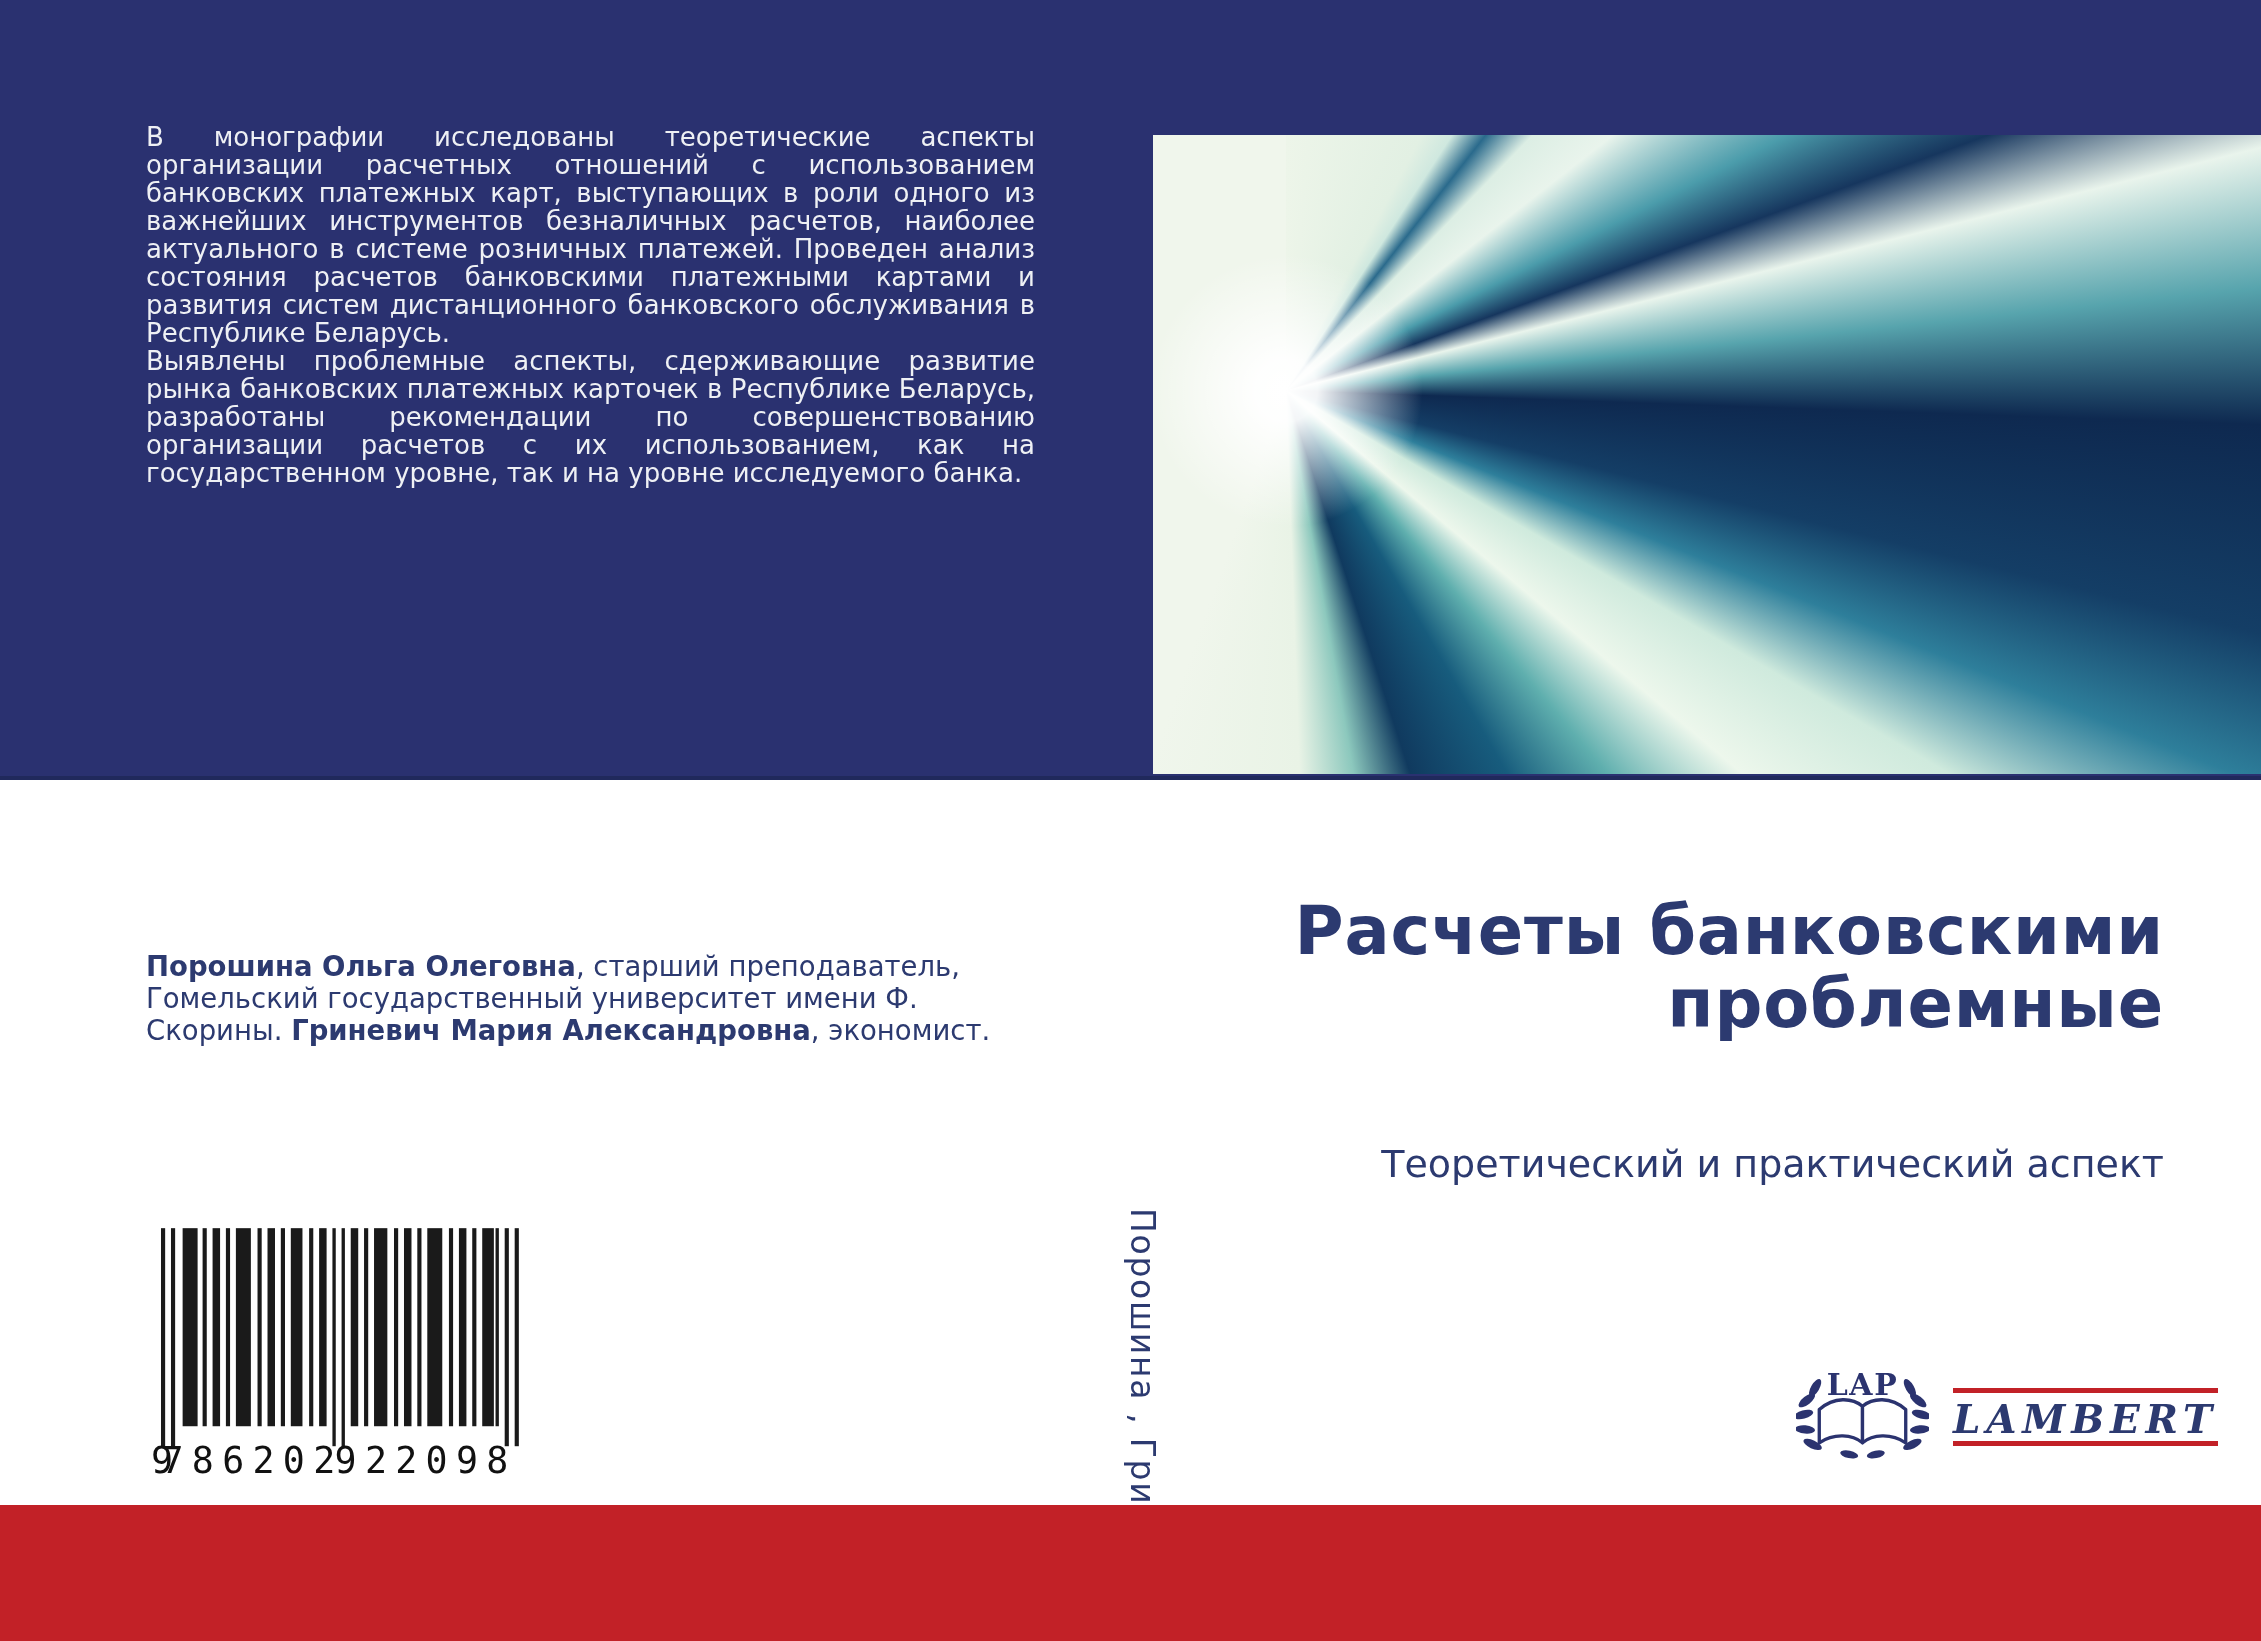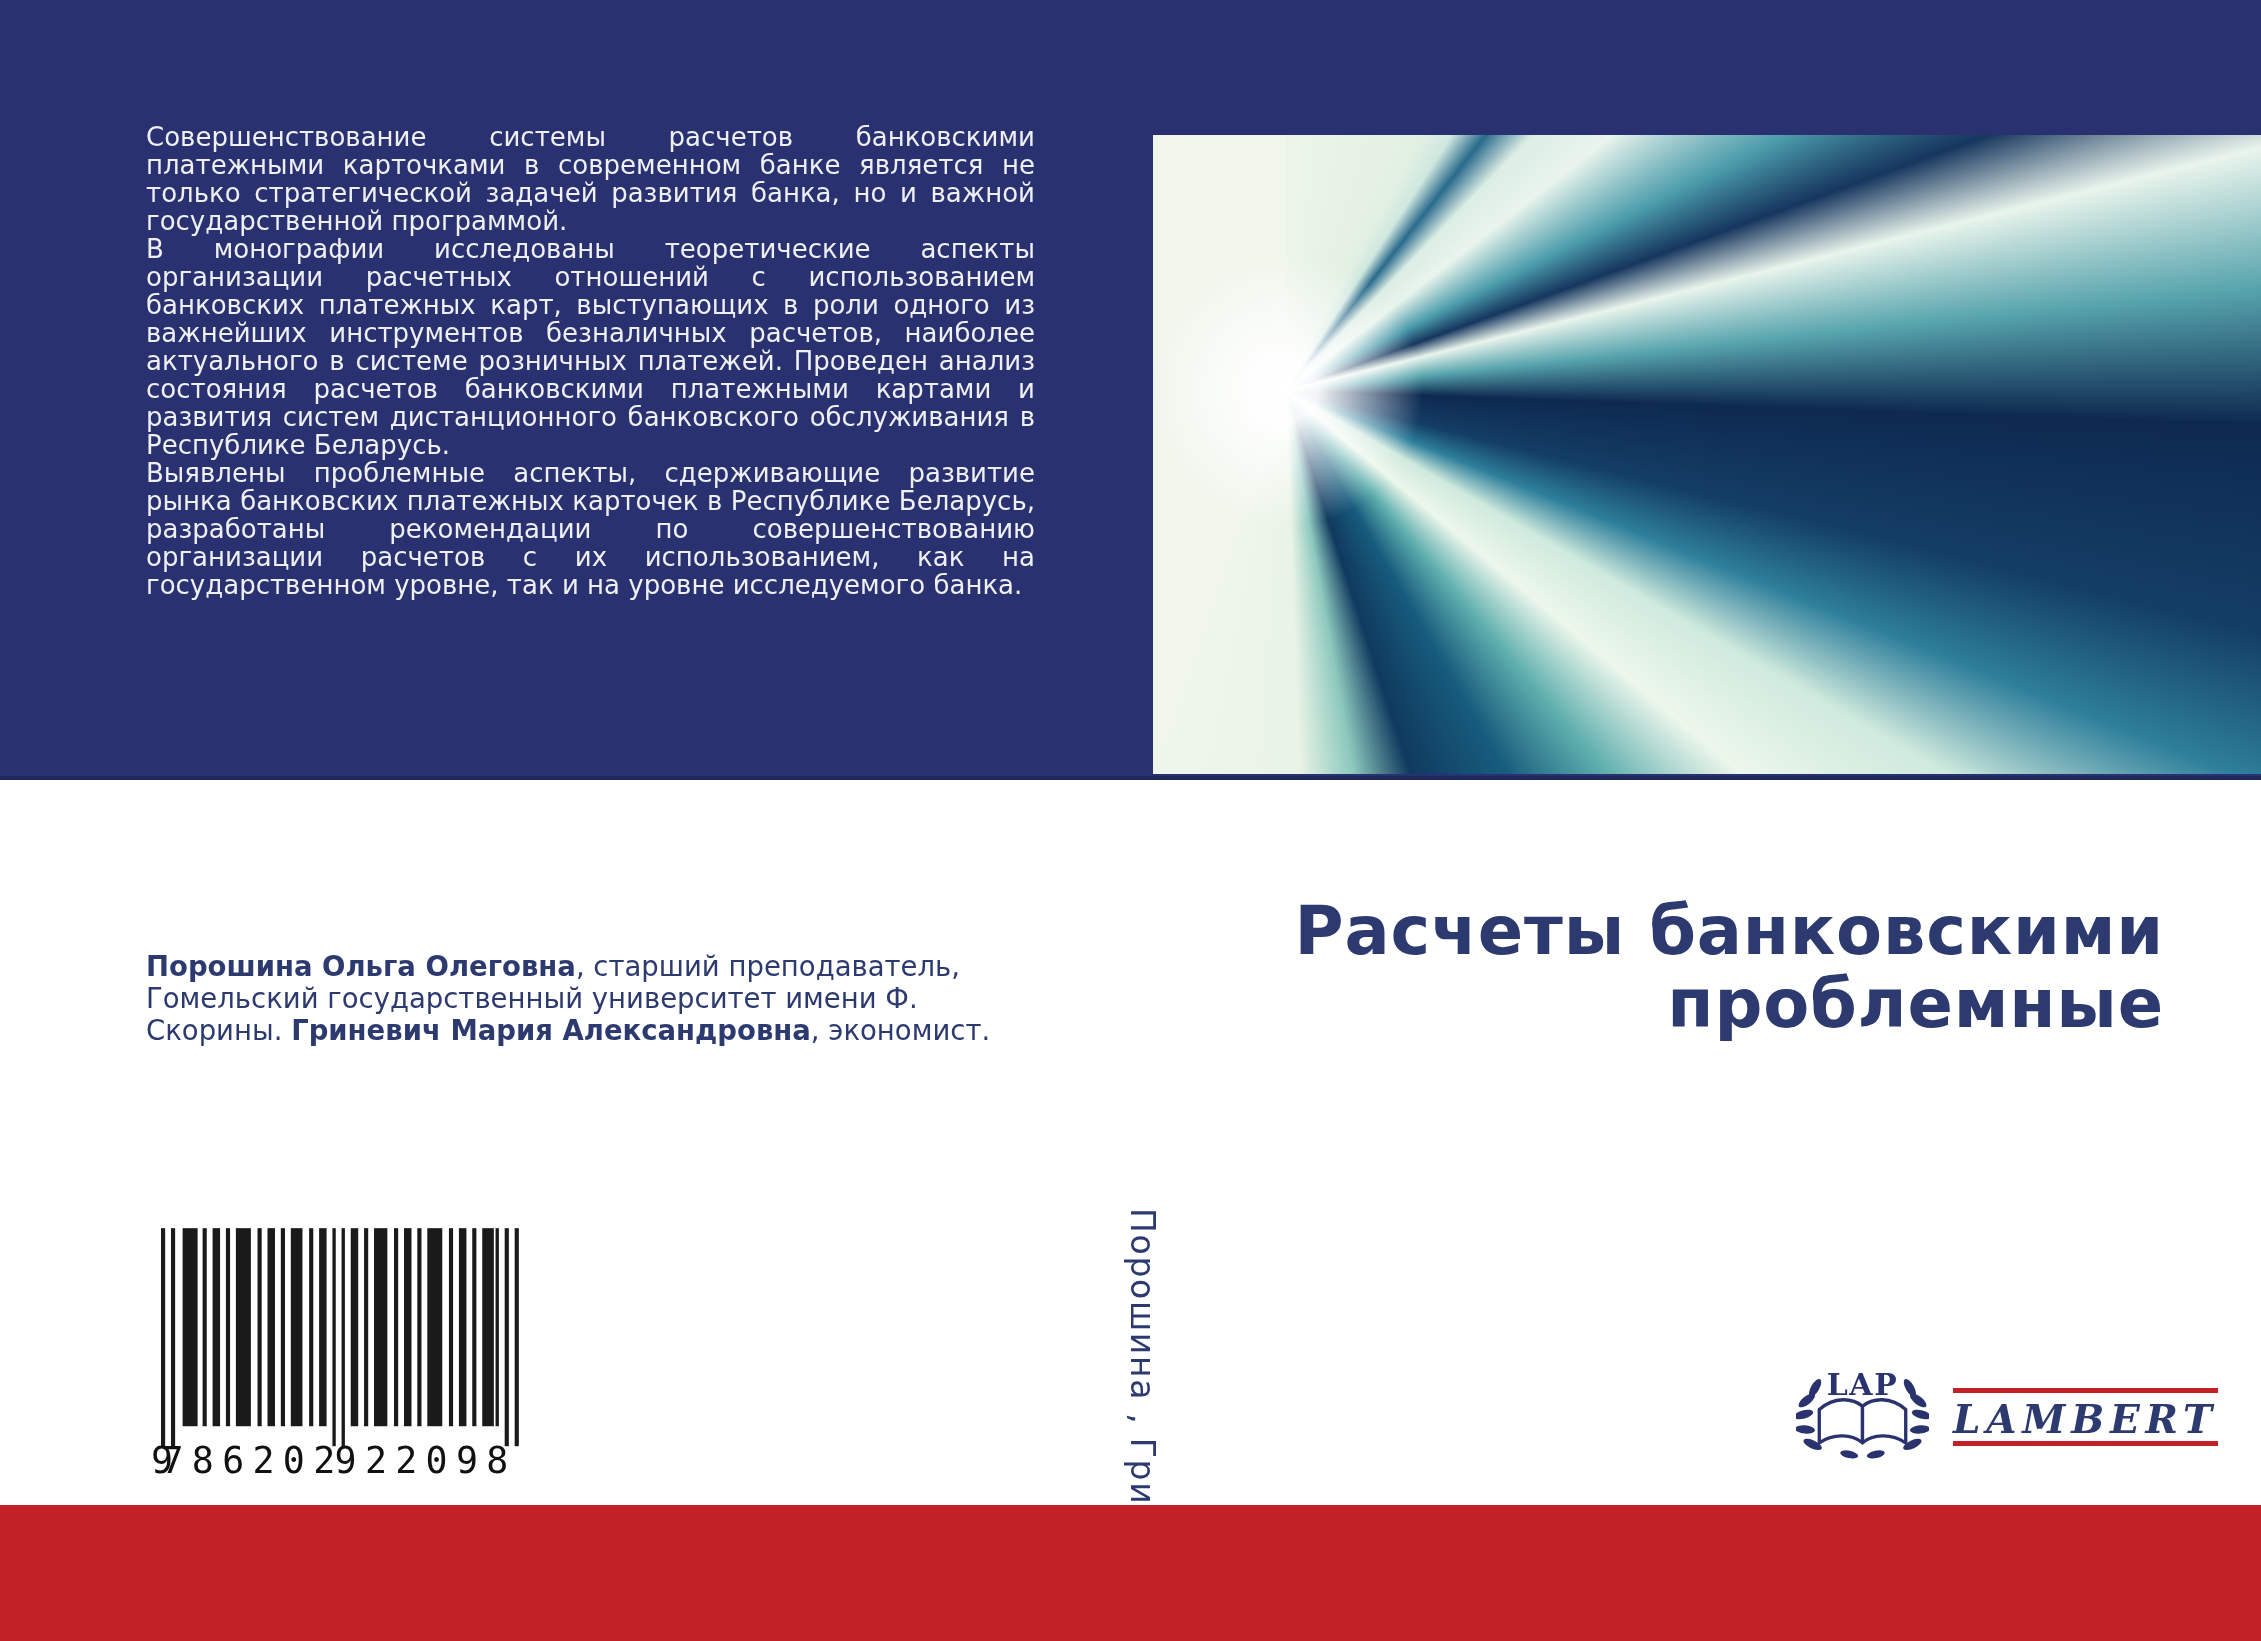--- a/index.html
+++ b/index.html
@@ -105,33 +105,33 @@
     background:var(--red,#c22127);
   }
 </style>
 </head>
 <body>
 
 <div class="page">
 
   <div class="hero">
     <div class="back-text">
-      <p>Совершенствование системы расчетов банковскими платежными карточками в современном банке является не только стратегической задачей развития банка, но и важной государственной программой.</p>
       <p>В монографии исследованы теоретические аспекты организации расчетных отношений с использованием банковских платежных карт, выступающих в роли одного из важнейших инструментов безналичных расчетов, наиболее актуального в системе розничных платежей. Проведен анализ состояния расчетов банковскими платежными картами и развития систем дистанционного банковского обслуживания в Республике Беларусь.</p>
       <p>Выявлены проблемные аспекты, сдерживающие развитие рынка банковских платежных карточек в Республике Беларусь, разработаны рекомендации по совершенствованию организации расчетов с их использованием, как на государственном уровне, так и на уровне исследуемого банка.</p>
     </div>
     <div class="cover-art"></div>
   </div>
 
 
   <div class="title">
     <div>Расчеты банковскими</div>
     <div>проблемные</div>
   </div>
 
+  <div class="subtitle">Теоретический и практический аспект</div>
 
   <p class="bio"><b>Порошина Ольга Олеговна</b><span>, старший преподаватель, Гомельский государственный университет имени Ф. Скорины. </span><b>Гриневич Мария Александровна</b><span>, экономист.</span></p>
 
   <div class="spine">Порошина , Гриневич</div>
 
   <div class="barcode">
     <svg width="372" height="250" viewBox="0 0 447 300">
 
       <rect x="12" y="0" width="5" height="262"></rect>
         <rect x="24" y="0" width="5" height="262"></rect>

